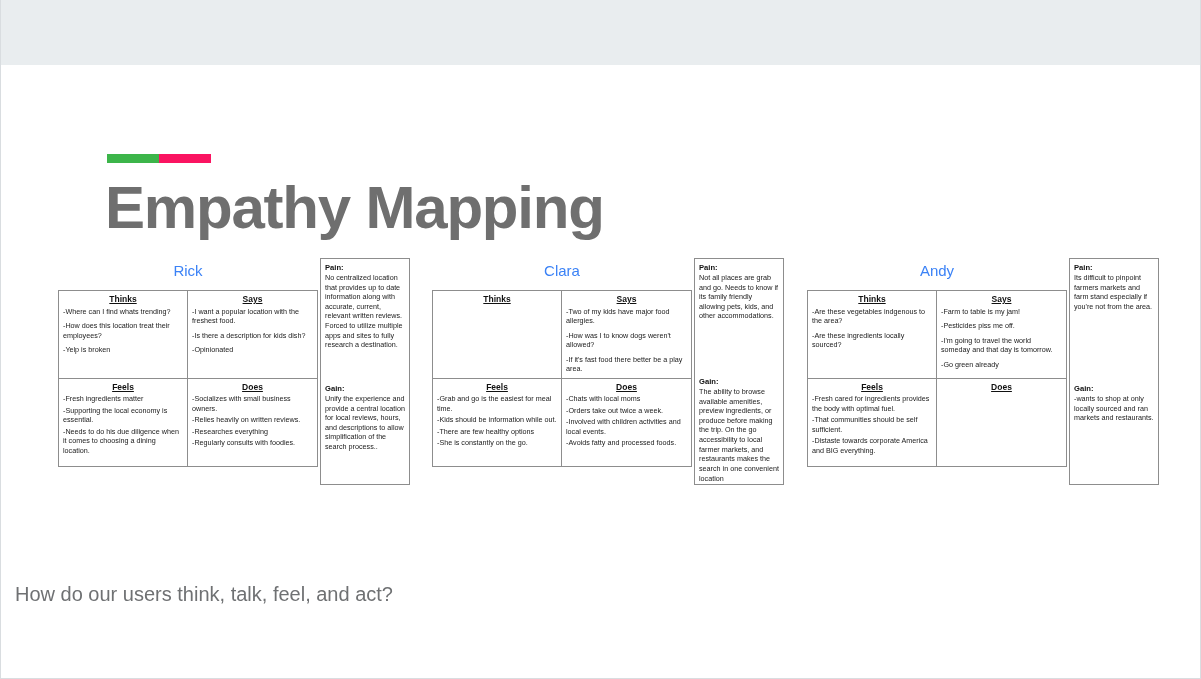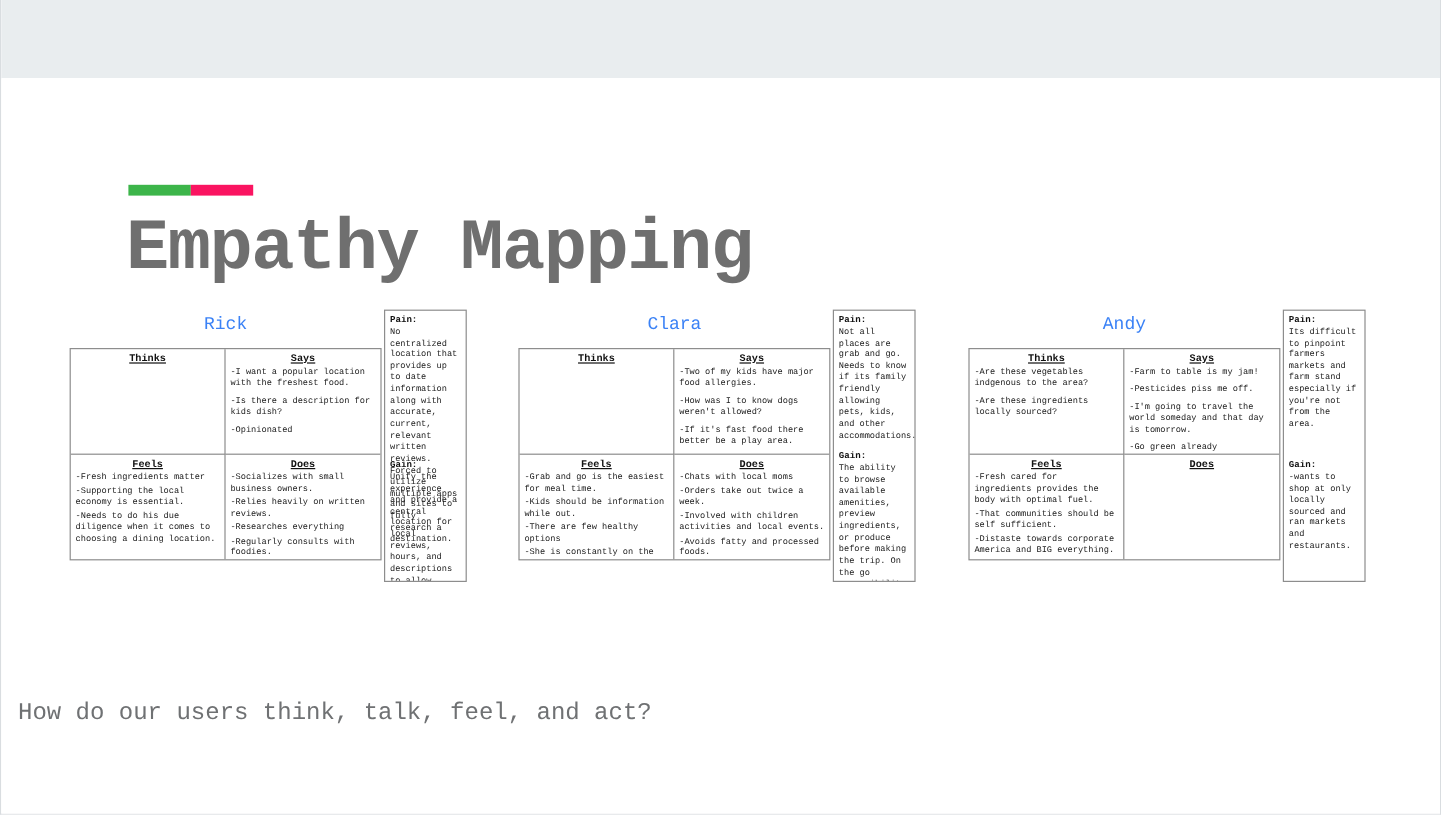--- a/index.html
+++ b/index.html
@@ -26,21 +26,20 @@
     height: 66px;
     background: #e9edef;
     border-bottom: 1px solid #ffffff;
   }
   #canvas {
     position: absolute;
     left: 0; top: 66px;
     width: 1201px;
     height: 613px;
     background: #ffffff;
-    font-family: Liberation Mono, monospace;
   }
 
   
   #accent-bar {
     position: absolute;
     left: 106px; top: 88px;
     width: 104px; height: 9px;
     display: flex;
   }
   #accent-bar .seg-green { width: 50%; height: 100%; }
@@ -119,21 +118,21 @@
   .quad-list li:last-child { margin-bottom: 0; }
 
   
   .tight .quad-list li { margin-bottom: 2px; }
 
   
   .paingain {
     position: absolute;
     top: 0;
     left: 262px;
-    width: 69px;
+    width: 90px;
     height: 227px;
     border: 1px solid #8d8d8d;
     padding: 4px 4px 3px 4px;
     background: #fff;
     overflow: hidden;
   }
   .pg-label {
     font-size: 7.6px;
     font-weight: bold;
     color: #111;
@@ -163,20 +162,25 @@
     <div id="page-title">Empathy Mapping</div>
 
     <div id="footer-question">How do our users think, talk, feel, and act?</div>
 
     <div id="personas-host">
         <div class="persona" style="left: 57px;">
           <div class="persona-name">Rick</div>
           <div class="quad-table">
             <div class="quad">
               <div class="quad-head">Thinks</div>
+              <ul class="quad-list">
+                <li>-Where can I find whats trending?</li>
+                <li>-How does this location treat their employees?</li>
+                <li>-Yelp is broken</li>
+              </ul>
             </div>
             <div class="quad">
               <div class="quad-head">Says</div>
               <ul class="quad-list">
                 <li>-I want a popular location with the freshest food.</li>
                 <li>-Is there a description for kids dish?</li>
                 <li>-Opinionated</li>
               </ul>
             </div>
             <div class="quad tight">

